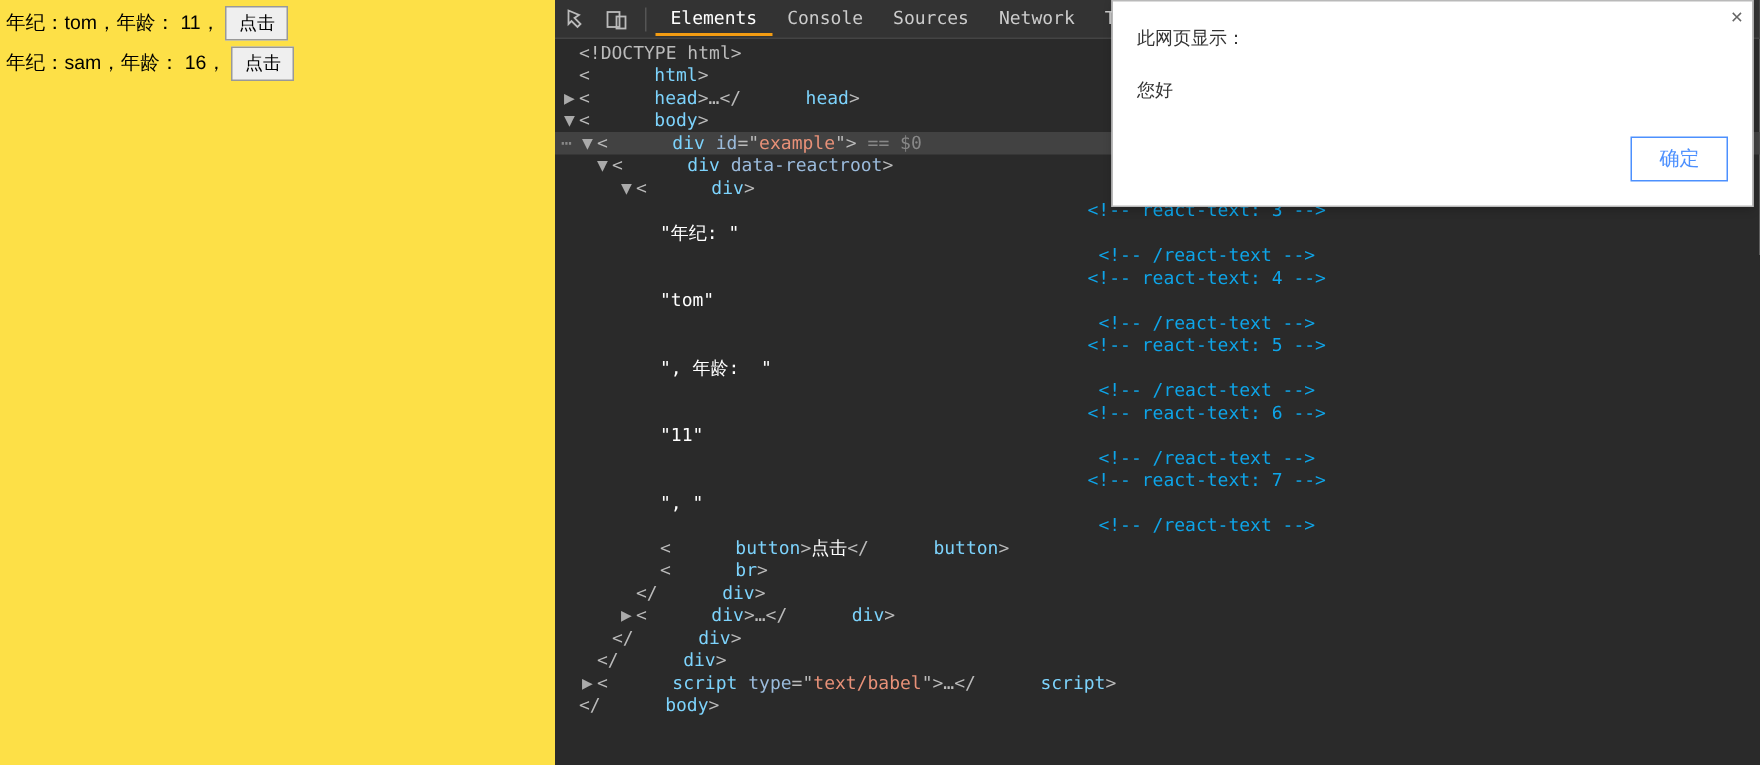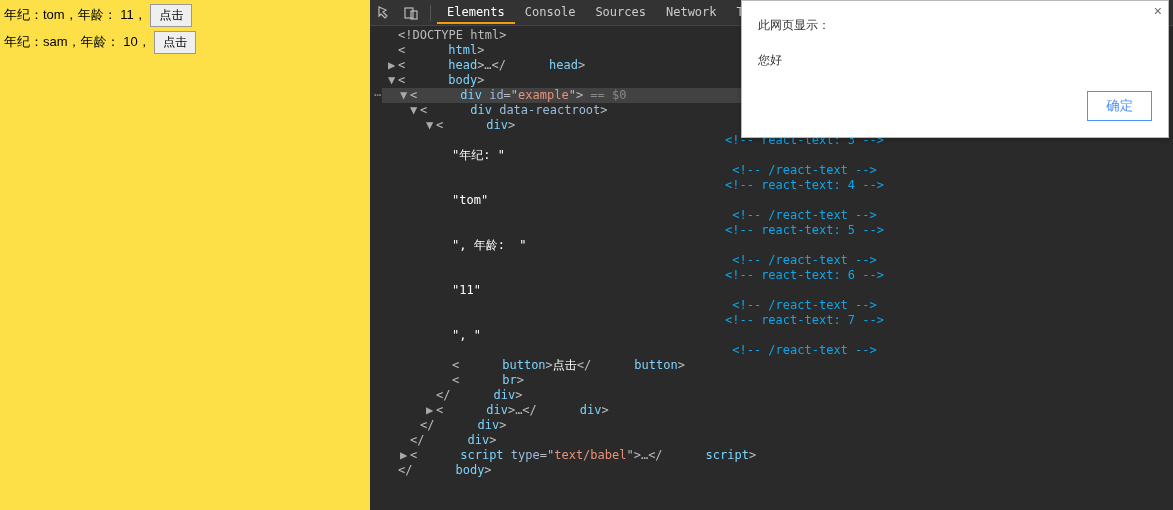--- a/index.html
+++ b/index.html
@@ -66,21 +66,21 @@
     .dt-tab {
       padding: 3px 10px;
       color: #ccc;
       cursor: pointer;
     }
     .dt-tab.active {
       color: #fff;
       border-bottom: 2px solid #f39c12;
     }
     .dt-dom {
-      padding: 2px 12px;
+      padding: 2px 0;
       position: relative;
     }
     .dt-line {
       padding: 0 4px 0 16px;
       line-height: 15px;
       white-space: pre;
     }
     .dt-line.selected {
       background: #424242;
     }
@@ -130,21 +130,21 @@
   </style>
 </head>
 <body>
 
 <div class="page">
   <div class="row">
     <span class="row-text">年纪：</span><span class="row-text">tom</span><span class="row-text">，年龄：</span><span class="row-text"> 11</span><span class="row-text">，</span>
     <button class="click-btn">点击</button>
   </div>
   <div class="row">
-    <span class="row-text">年纪：</span><span class="row-text">sam</span><span class="row-text">，年龄：</span><span class="row-text"> 10</span><span class="row-text">，</span>
+    <span class="row-text">年纪：</span><span class="row-text">sam</span><span class="row-text">，年龄：</span><span class="row-text"> 16</span><span class="row-text">，</span>
     <button class="click-btn">点击</button>
   </div>
 </div>
 
 <div class="devtools">
   <div class="dt-toolbar">
     <span class="dt-icon">
       <svg width="14" height="14" viewBox="0 0 14 14">
           <path d="M1 1 L8 4 L5 6 L9 10 L7 12 L3 8 L1 10 Z" fill="none" stroke="#bbb" stroke-width="1.2"></path>
         </svg>

